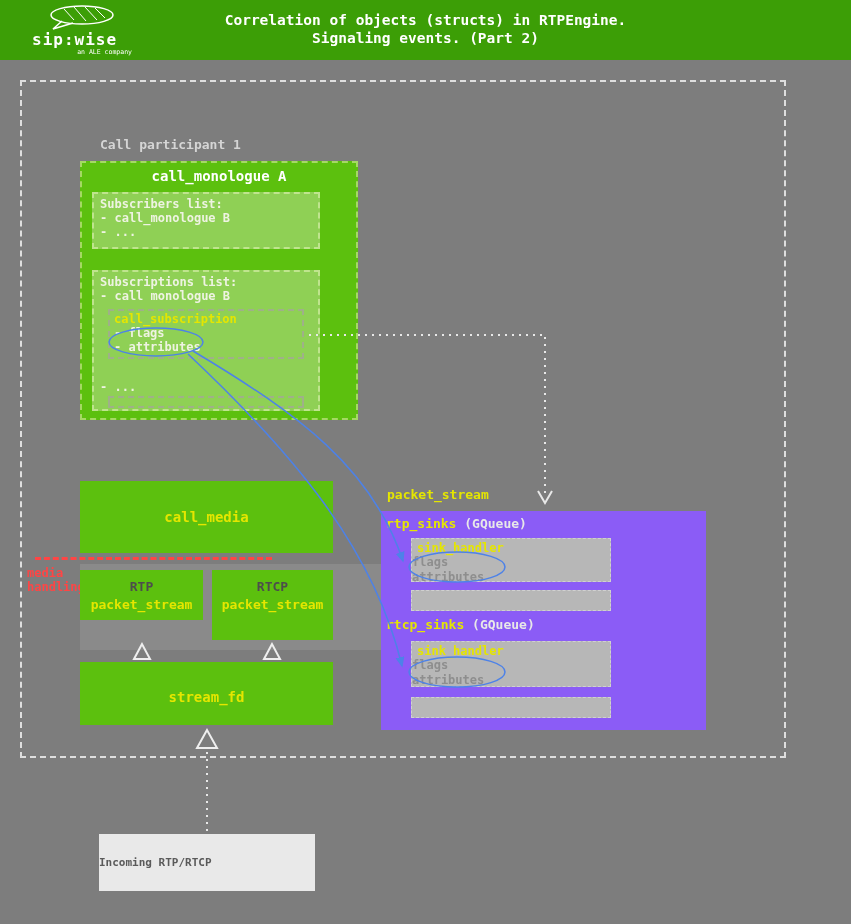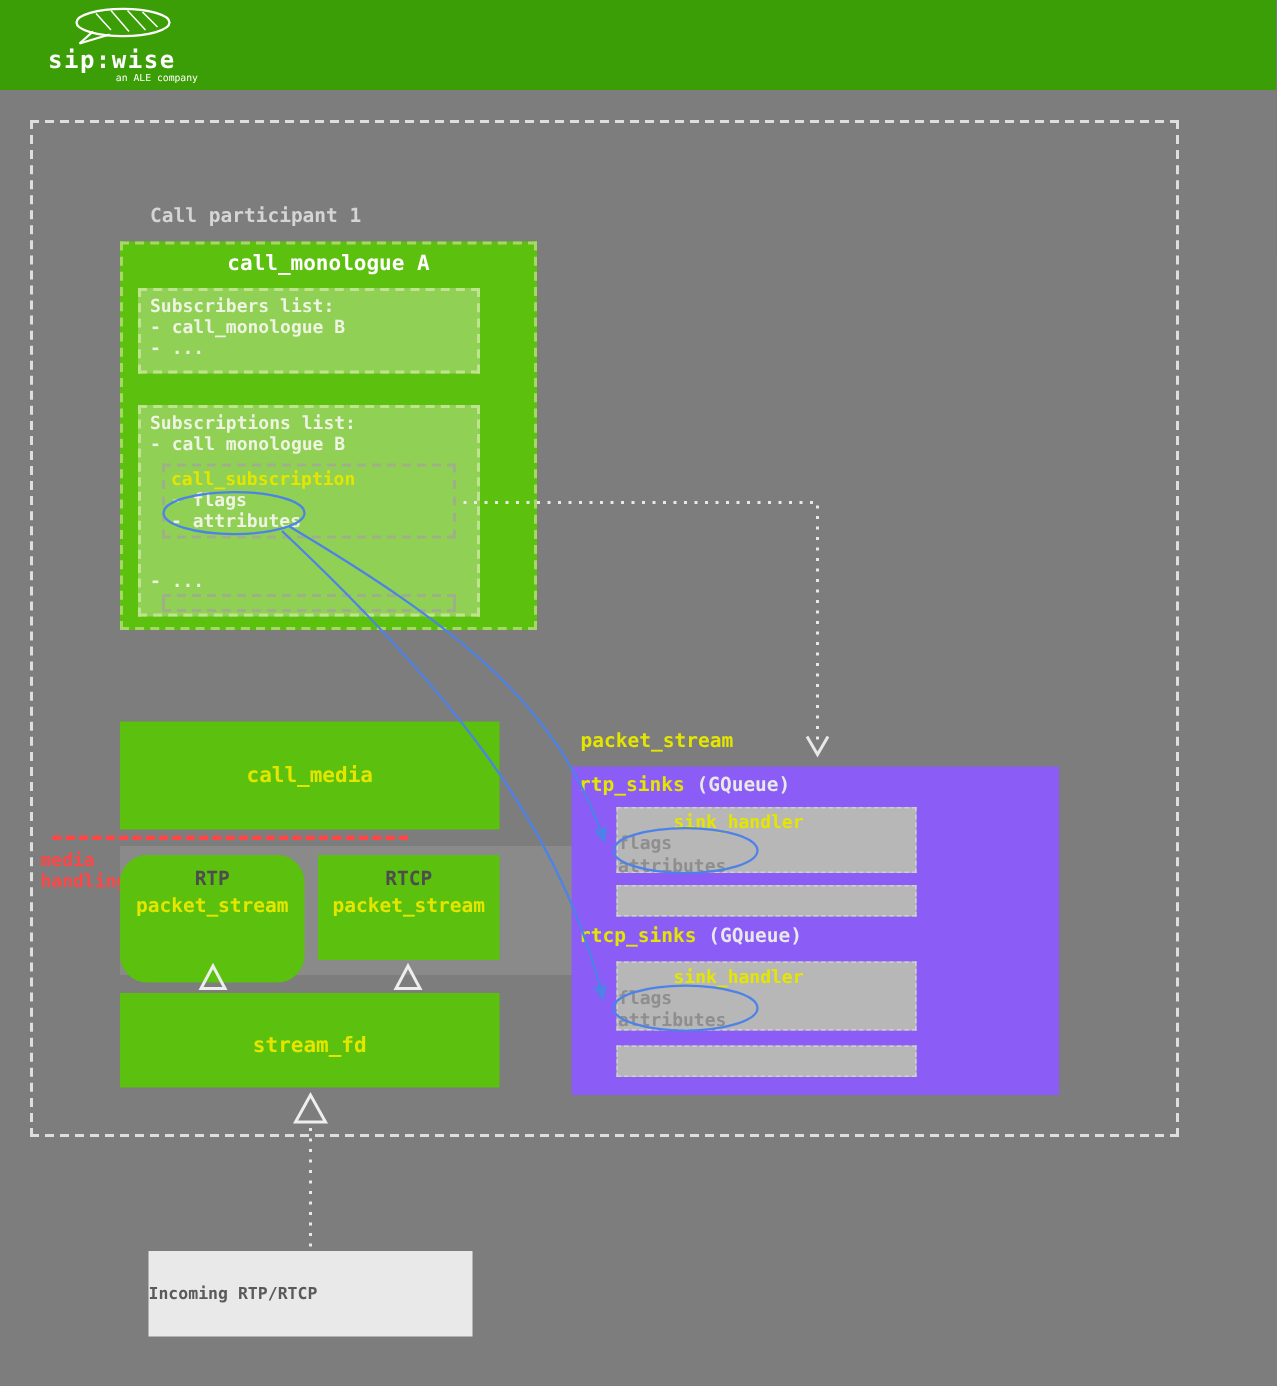--- a/index.html
+++ b/index.html
@@ -31,37 +31,37 @@
     box-sizing:border-box;font-size:12px;color:#eef3e2;padding:3px 6px;}
   .subscribers{left:10px;top:29px;width:228px;height:57px;}
   .subscriptions{left:10px;top:107px;width:228px;height:141px;}
   .sub-box{position:absolute;left:14px;top:37px;width:196px;height:50px;
     border:2px dashed #9fb089;box-sizing:border-box;padding:1px 4px;}
   .sub-more{position:absolute;left:6px;top:108px;}
   .sub-peek{position:absolute;left:14px;top:124px;width:196px;height:12px;
     border:2px dashed #9fb089;box-sizing:border-box;}
   .callmedia{left:80px;top:481px;width:253px;height:72px;line-height:72px;
     text-align:center;font-size:14px;}
-  .rtpbox{left:80px;top:570px;width:123px;height:85px;border-radius:18px;}
+  .rtpbox{left:80px;top:570px;width:123px;height:50px;}
   .rtcpbox{left:212px;top:570px;width:121px;height:70px;}
   .type-label{text-align:center;color:#4d4d4d;font-size:13px;margin-top:9px;}
   .ps-name{text-align:center;font-size:13px;margin-top:3px;}
   .streamfd{left:80px;top:662px;width:253px;height:63px;line-height:70px;
     text-align:center;font-size:14px;}
   
   .red-dash{left:35px;top:557px;width:237px;height:0;border-top:3px dashed #ff4545;}
   .red-label{left:27px;top:566px;color:#ff4545;font-size:12px;line-height:14px;}
   .gray-strip{left:80px;top:564px;width:322px;height:86px;background:#8a8a8a;}
   
   .panel-title{left:387px;top:487px;font-size:13px;}
   .gray-panel{left:381px;top:511px;width:325px;height:219px;background:#8b5cf6;}
   .sinks-row{position:absolute;font-size:13px;color:#e8e8e8;}
   .sink-box{position:absolute;width:200px;background:#b7b7b7;
     border:1px dashed #d0d0d0;box-sizing:border-box;}
-  .sh-title{font-size:12px;padding:2px 0 0 5px;margin-left:32px;}
+  .sh-title{font-size:12px;padding:2px 0 0 5px;}
   .sh-field{font-size:12px;line-height:14.5px;color:#8e8e8e;}
   
   .incoming{left:99px;top:834px;width:216px;height:57px;background:#e9e9e9;
     color:#5a5a5a;font-size:11px;line-height:57px;text-align:left;}
   .packets{left:99px;top:899px;width:216px;text-align:center;color:#e5e5e5;font-size:13px;}
   .overlay{position:absolute;left:0;top:0;width:851px;height:924px;pointer-events:none;}
 </style>
 </head>
 <body>
 
@@ -71,20 +71,24 @@
     <div class="logo">
       <svg width="96" height="26" viewBox="0 0 96 26">
         <g stroke="#ffffff" fill="none" stroke-width="1.5">
           <ellipse cx="50" cy="11" rx="31" ry="9"></ellipse>
           <path d="M30 17 L21 25 L41 19"></path>
           <path d="M32 5 L42 16 M42 3 L54 17 M53 3 L65 16 M63 4 L73 14" stroke-width="1"></path>
         </g>
       </svg>
       <div class="logo-text">sip:wise</div>
       <div class="logo-sub">an ALE company</div>
+    </div>
+    <div class="title">
+      <div>Correlation of objects (structs) in RTPEngine.</div>
+      <div>Signaling events. (Part 2)</div>
     </div>
   </header>
 
   <div class="outer-dashed"></div>
 
   <div class="abs lbl" style="left:100px;top:137px;">Call participant 1</div>
 
   <div class="abs green monologue">
     <div class="box-title">call_monologue A</div>
 

